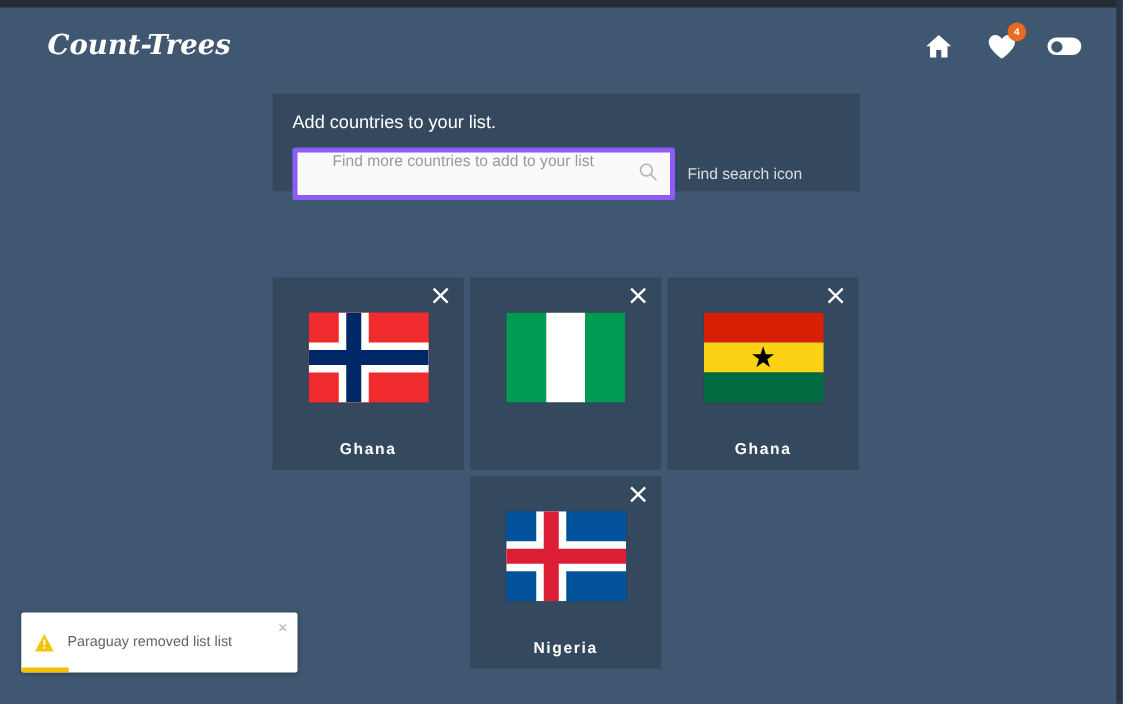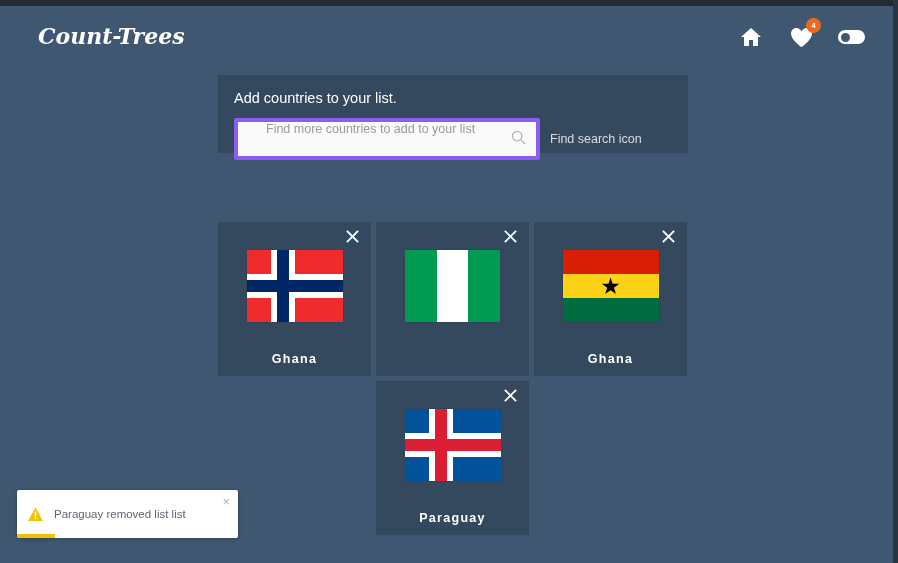--- a/index.html
+++ b/index.html
@@ -416,21 +416,21 @@
         </svg>
       </span>
       <div class="flag-wrap">
         <div class="flag flag-iceland">
           <div class="w-v"></div>
             <div class="w-h"></div>
           <div class="r-v"></div>
             <div class="r-h"></div>
         </div>
       </div>
-      <div class="card-label">Paraguay</div>
+      <div class="card-label">Nigeria</div>
     </div>
 
   </div>
 
   <div class="toast">
     <span class="toast-icon">
       <svg width="17" height="17" viewBox="0 0 18 18" aria-hidden="true">
         <path d="M9 1.5 L17 16 H1 Z" fill="#F4C400"></path>
         <rect x="8.2" y="6" width="1.6" height="5" fill="#FFFFFF"></rect>
         <rect x="8.2" y="12.2" width="1.6" height="1.6" fill="#FFFFFF"></rect>

